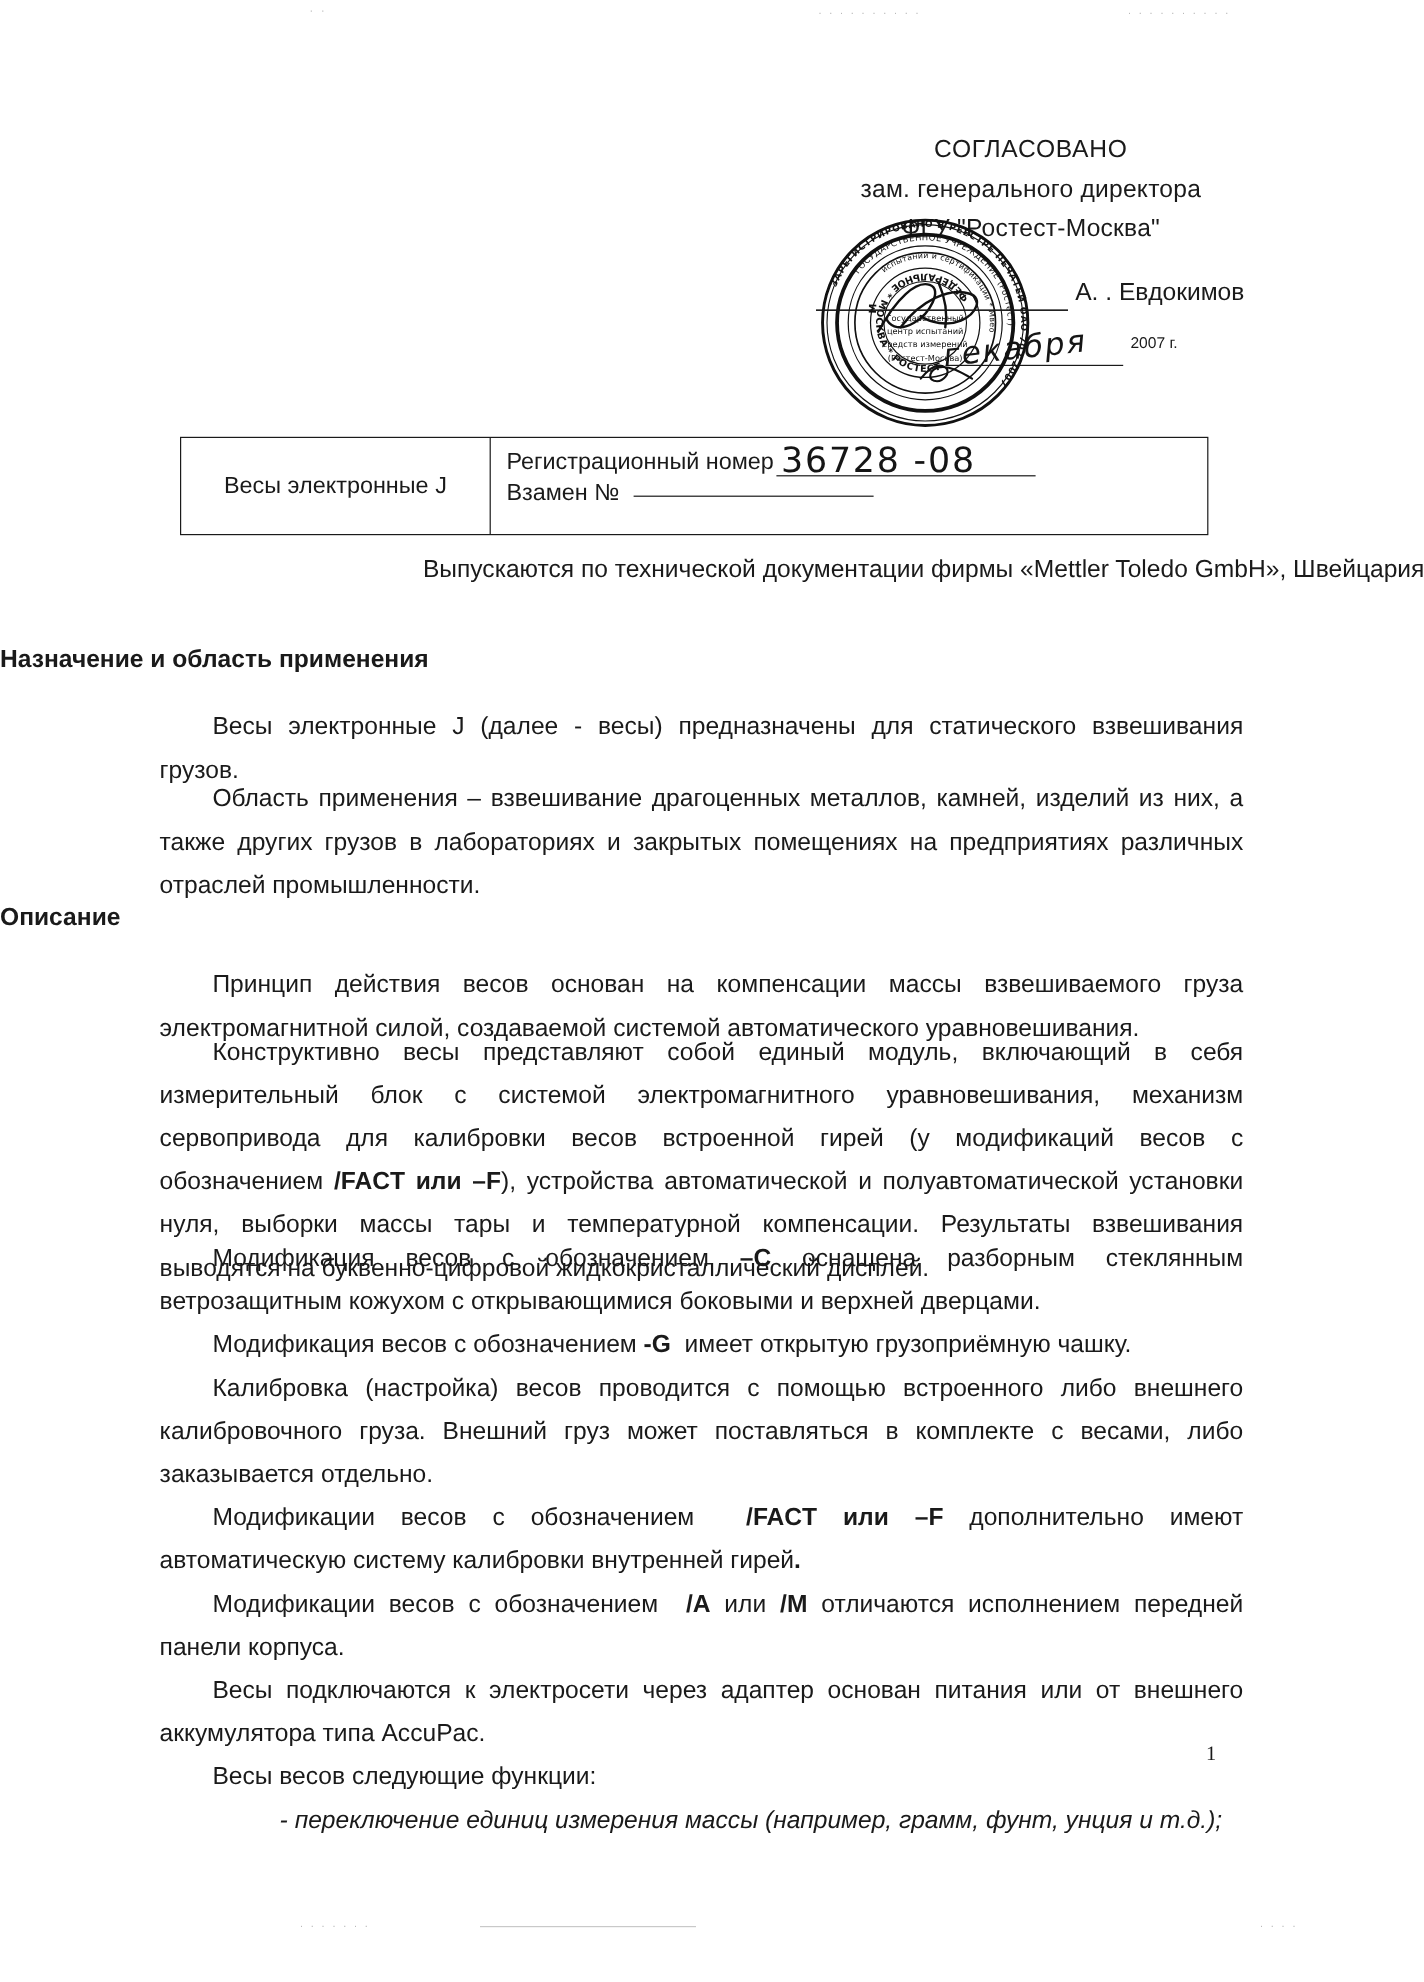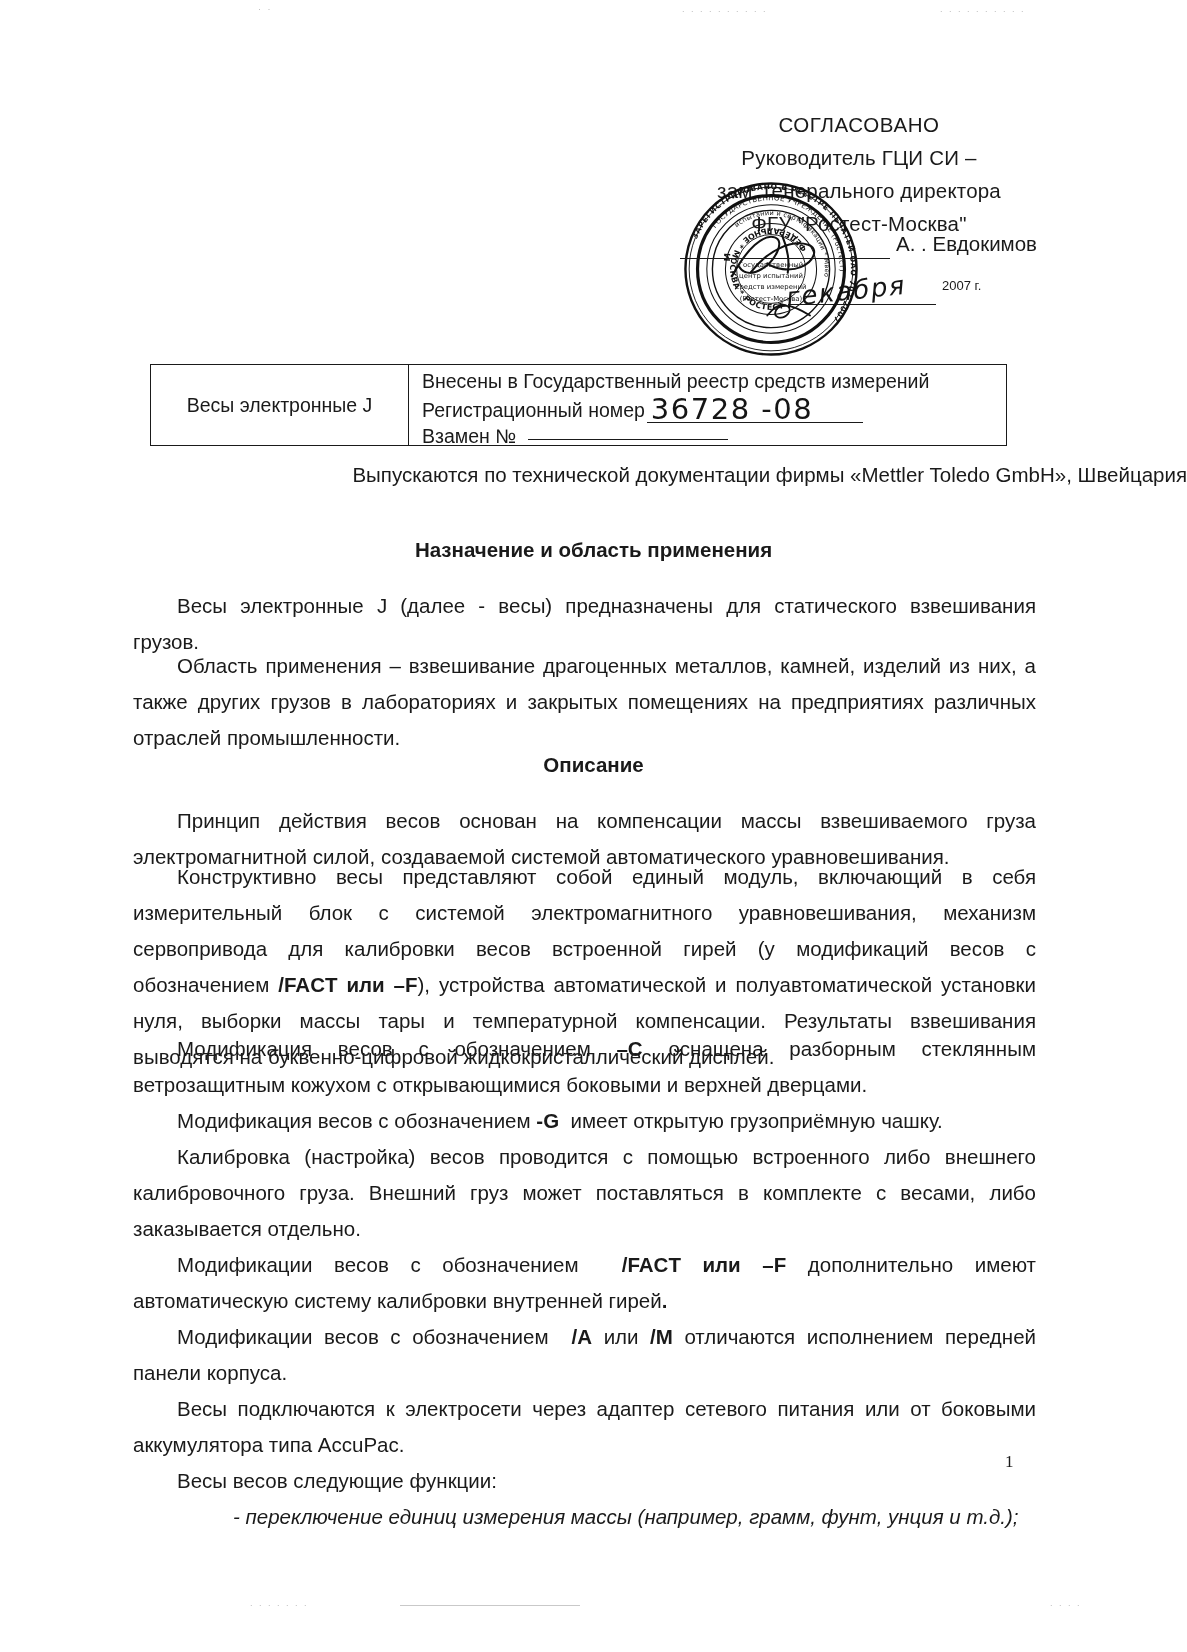--- a/index.html
+++ b/index.html
@@ -158,21 +158,20 @@
     position: absolute;
     width: 1187px;
     left: 0;
     text-align: center;
     font-size: 20.5px;
   }
   .heading {
     position: absolute;
     width: 1187px;
     left: 0;
-    text-align: center;
     font-size: 20.5px;
     font-weight: bold;
   }
   .para {
     position: absolute;
     left: 133px;
     width: 903px;
     font-size: 20.5px;
     line-height: 36px;
     text-align: justify;
@@ -196,21 +195,20 @@
 
   <div class="scan-mark" style="left:258px; top:4px;">· ·</div>
   <div class="scan-mark" style="left:682px; top:4px;">. . . . . . . . . .</div>
   <div class="scan-mark" style="left:940px; top:4px;">. . . . . . . . . .</div>
   <div class="scan-rule" style="left:400px; top:1605px; width:180px;"></div>
   <div class="scan-mark" style="left:250px; top:1598px;">. . . . . . .</div>
   <div class="scan-mark" style="left:1050px; top:1598px;">. . . .</div>
 
   <div class="approval">
     <span class="ln ln-1">СОГЛАСОВАНО</span>
-    <span class="ln">Руководитель ГЦИ СИ –</span>
     <span class="ln">зам. генерального директора</span>
     <span class="ln">ФГУ "Ростест-Москва"</span>
   </div>
 
   <div class="sig-row">
     <div class="sig-line"></div>
     <div class="sig-name"><span>А.</span>&nbsp;<span>. Евдокимов</span></div>
   </div>
 
   <div class="date-row">
@@ -275,21 +273,20 @@
     </svg>
   </div>
 
   <div style="position:absolute; left:680px; top:258px; width:210px; border-bottom:1.6px solid #1a1a1a;"></div>
 
   <div class="reg-table">
     <div class="reg-cell-left">
       <span>Весы электронные J</span>
     </div>
     <div class="reg-cell-right">
-      <div class="reg-line">Внесены в Государственный реестр средств измерений</div>
       <div class="reg-line">
         <span>Регистрационный номер</span><span class="reg-num-fill hand">36728 -08</span>
       </div>
       <div class="reg-line">
         <span>Взамен №</span><span class="reg-replace-fill"></span>
       </div>
     </div>
   </div>
 
   <div class="center-line" style="top:463px;text-align:right;">Выпускаются по технической документации фирмы «Mettler Toledo GmbH», Швейцария</div>
@@ -328,21 +325,21 @@
 
   <div class="para" style="top:1247px;">
     <span class="ind"></span><span>Модификации весов с обозначением&nbsp;</span> <b>/FACT или –F</b> <span>дополнительно имеют автоматическую систему калибровки внутренней гирей<b>.</b></span>
   </div>
 
   <div class="para" style="top:1319px;">
     <span class="ind"></span><span>Модификации весов с обозначением&nbsp;</span> <b>/A</b> <span>или</span> <b>/M</b> <span>отличаются исполнением передней панели корпуса.</span>
   </div>
 
   <div class="para" style="top:1391px;">
-    <span class="ind"></span><span>Весы подключаются к электросети через адаптер сетевого питания или от боковыми аккумулятора типа AccuPac.</span>
+    <span class="ind"></span><span>Весы подключаются к электросети через адаптер основан питания или от внешнего аккумулятора типа AccuPac.</span>
   </div>
 
   <div class="para" style="top:1463px; text-align:left;">
     <span class="ind"></span><span>Весы весов следующие функции:</span>
   </div>
 
   <div class="para" style="top: 1499px; text-align: left; white-space: normal; font-style: italic;">
     <span class="ind" style="width:100px;"></span><span>- переключение единиц измерения массы (например, грамм, фунт, унция и т.д.);</span>
   </div>
 

